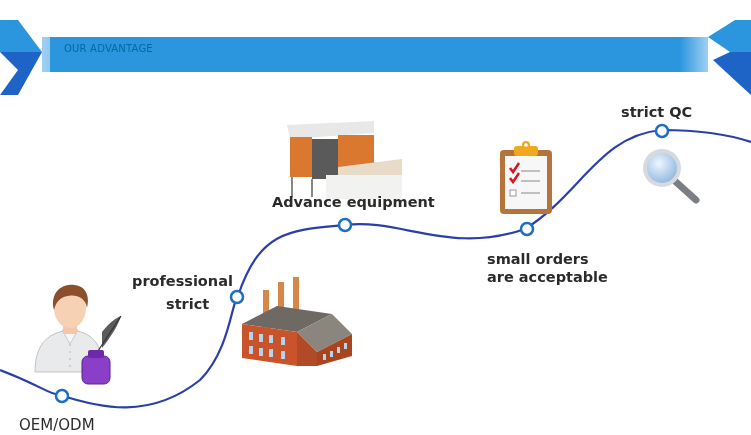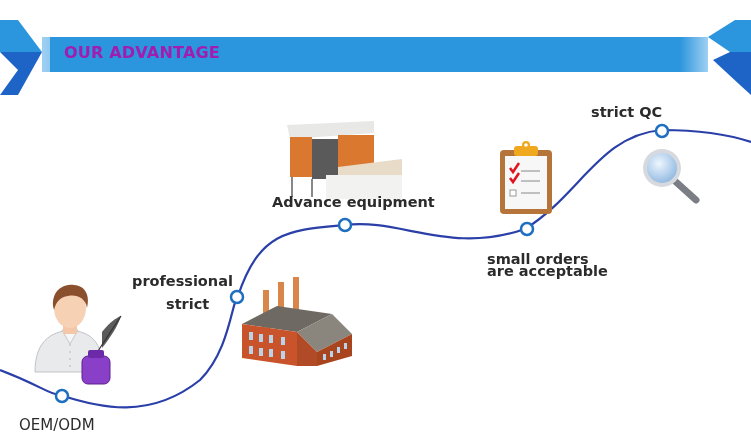--- a/index.html
+++ b/index.html
@@ -1,18 +1,18 @@
 <!DOCTYPE html>
 <html><head>
 <meta charset="utf-8">
 <style>
   html,body{margin:0;padding:0;}
   body{width:751px;height:435px;background:#ffffff;position:relative;overflow:hidden;font-family:"DejaVu Sans","Liberation Sans",sans-serif;}
   .banner{position:absolute;left:0;top:0;width:751px;height:110px;}
-  .banner-title{position:absolute;left:64px;top:43px;color:#a21caf;font-weight:bold;font-size:16px;letter-spacing:0.2px;}
+  .banner-title{position:absolute;left:64px;top:43px;color:#0369a1;font-weight:normal;font-size:10px;letter-spacing:0.2px;}
   .curve{position:absolute;left:0;top:0;width:751px;height:435px;}
   .label{position:absolute;color:#2b2b2b;font-weight:bold;font-size:14.5px;line-height:23px;white-space:nowrap;}
   .icon{position:absolute;}
 </style>
 </head>
 <body>
 
 <svg class="banner" viewBox="0 0 751 110">
   <defs>
     <linearGradient id="fadeL" x1="0" x2="1">
@@ -120,14 +120,14 @@
   <line x1="36" y1="36" x2="56" y2="54" stroke="#7b7f85" stroke-width="7" stroke-linecap="round"></line>
   <circle cx="22" cy="22" r="19" fill="#d6d9dd"></circle>
   <circle cx="22" cy="22" r="15" fill="url(#lens)"></circle>
 </svg>
 
 <div class="label" style="left:19px;top:414px;font-weight:normal;font-size:15px">OEM/ODM</div>
 <div class="label" style="left:132px;top:270px">professional</div>
 <div class="label" style="left:166px;top:293px">strict</div>
 <div class="label" style="left:272px;top:191px">Advance equipment</div>
 <div class="label" style="left:487px;top:248px">small orders</div>
-<div class="label" style="left:487px;top:260px">are acceptable</div>
-<div class="label" style="left:591px;top:101px">strict QC</div>
+<div class="label" style="left:487px;top:266px">are acceptable</div>
+<div class="label" style="left:621px;top:101px">strict QC</div>
 
 </body></html>

